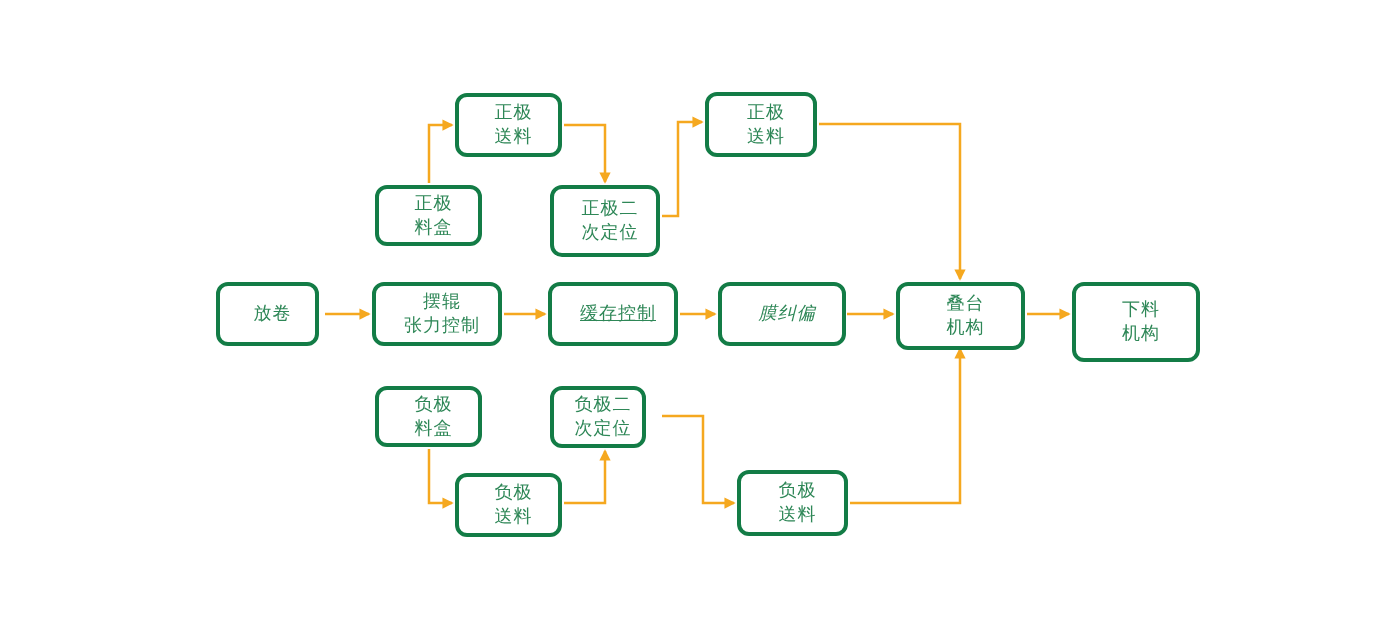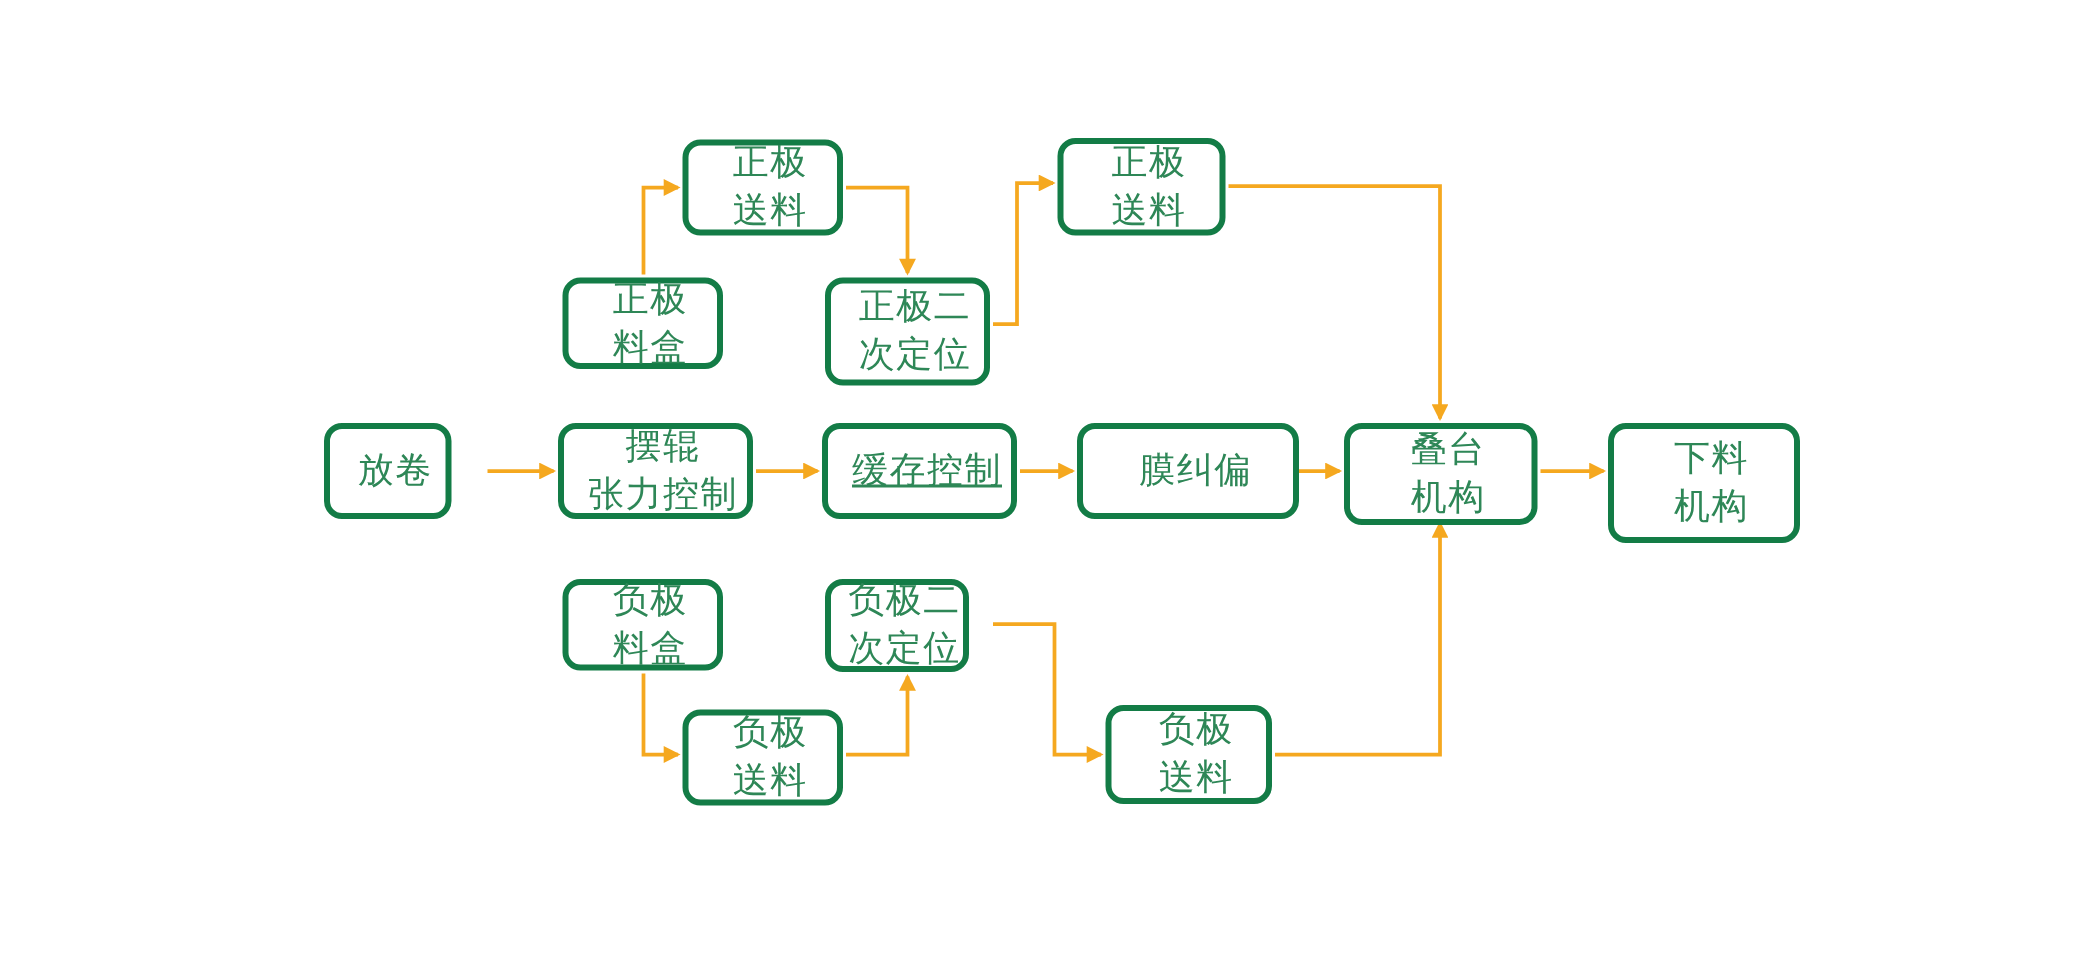--- a/index.html
+++ b/index.html
@@ -25,21 +25,21 @@
     position: absolute;
     box-sizing: border-box;
     border: 4px solid var(--green, #137c46);
     border-radius: 12px;
     background: #ffffff;
     display: flex;
     align-items: center;
     justify-content: center;
     text-align: center;
     color: var(--text-green, #2e8757);
-    font-size: 24px;
+    font-size: 18px;
     line-height: 1.33;
     white-space: pre-line;
     letter-spacing: 1px;
     padding-left: 10px;
   }
 </style>
 </head>
 <body>
 
 <div id="stage" style="--bg: #ffffff; --green: #137c46; --text-green: #2e8757; --arrow: #f5a81f;">
@@ -56,25 +56,25 @@
       <polyline points="1027,314 1069,314" marker-end="url(#arrowhead)"></polyline>
       <polyline points="429,183 429,125 452,125" marker-end="url(#arrowhead)"></polyline>
       <polyline points="564,125 605,125 605,182" marker-end="url(#arrowhead)"></polyline>
       <polyline points="662,216 678,216 678,122 702,122" marker-end="url(#arrowhead)"></polyline>
       <polyline points="819,124 960,124 960,279" marker-end="url(#arrowhead)"></polyline>
       <polyline points="429,449 429,503 452,503" marker-end="url(#arrowhead)"></polyline>
       <polyline points="564,503 605,503 605,451" marker-end="url(#arrowhead)"></polyline>
       <polyline points="662,416 703,416 703,503 734,503" marker-end="url(#arrowhead)"></polyline>
       <polyline points="850,503 960,503 960,349" marker-end="url(#arrowhead)"></polyline>
     </svg>
-<div class="node" style="left: 216px; top: 282px; width: 85px; height: 64px;"><span>放卷</span></div>
+<div class="node" style="left: 216px; top: 282px; width: 103px; height: 64px;"><span>放卷</span></div>
     <div class="node" style="left: 372px; top: 282px; width: 130px; height: 64px;"><span>摆辊
 张力控制</span></div>
     <div class="node" style="left: 548px; top: 282px; width: 130px; height: 64px; text-decoration: underline;"><span>缓存控制</span></div>
-    <div class="node" style="left: 718px; top: 282px; width: 148px; height: 64px;"><span>膜纠偏</span></div>
+    <div class="node" style="left: 718px; top: 282px; width: 128px; height: 64px; font-style: italic;"><span>膜纠偏</span></div>
     <div class="node" style="left: 896px; top: 282px; width: 129px; height: 68px;"><span>叠台
 机构</span></div>
     <div class="node" style="left: 1072px; top: 282px; width: 128px; height: 80px;"><span>下料
 机构</span></div>
     <div class="node" style="left: 455px; top: 93px; width: 107px; height: 64px;"><span>正极
 送料</span></div>
     <div class="node" style="left: 705px; top: 92px; width: 112px; height: 65px;"><span>正极
 送料</span></div>
     <div class="node" style="left: 375px; top: 185px; width: 107px; height: 61px;"><span>正极
 料盒</span></div>

